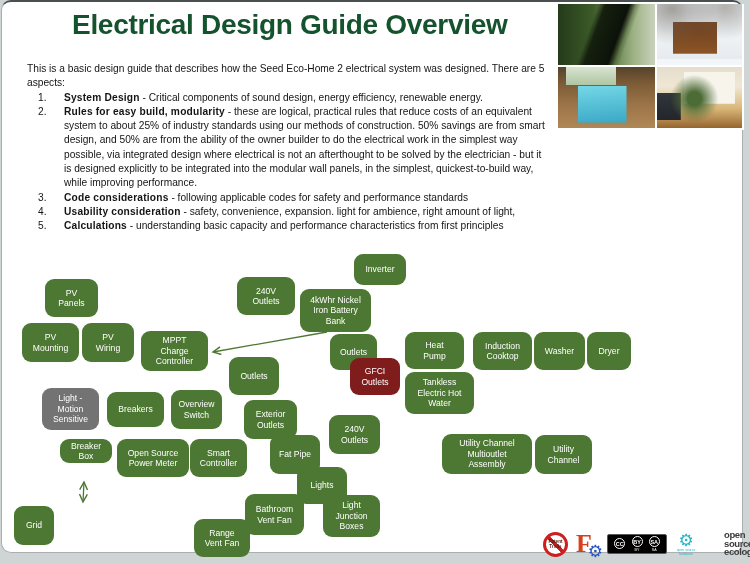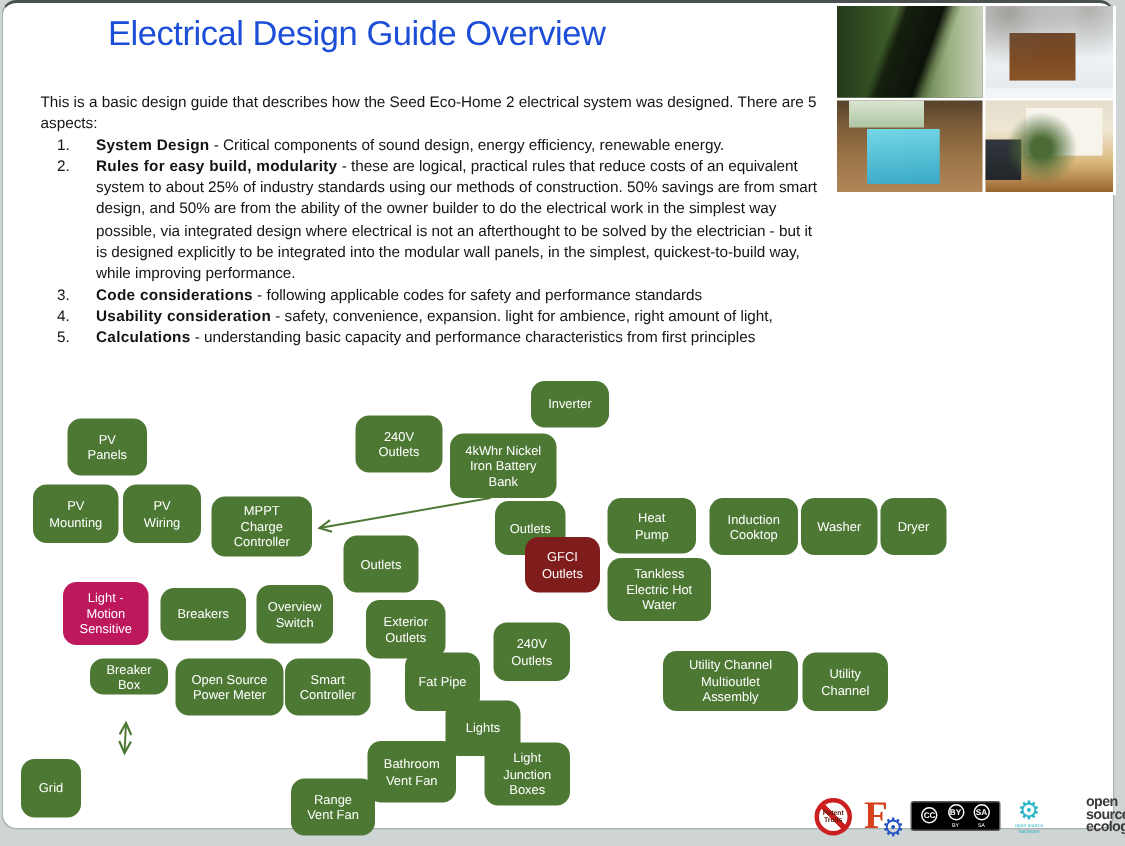--- a/index.html
+++ b/index.html
@@ -5,21 +5,21 @@
   * { margin:0; padding:0; box-sizing:border-box; }
   body { font-family:"Liberation Sans", sans-serif; background:#cfd4d4; }
   .canvas { position:relative; width:750px; height:564px; background:#cfd4d4; overflow:hidden; }
   .slide {
     position:absolute; left:1px; top:0; width:742px; height:553px;
     background:#ffffff; border:1px solid #aab0b0; border-top:2px solid #4a4f4f;
     border-radius:10px;
   }
   .title {
     position:absolute; left:70px; top:7px;
-    font-size:23px; font-weight:normal; color:#1d4ed8; letter-spacing:-0.3px;
+    font-size:28px; font-weight:bold; color:#14532d; letter-spacing:-0.3px;
   }
   .textblock {
     position:absolute; left:25px; top:60px; width:521px;
     font-size:10.2px; line-height:14.3px; color:#141414;
   }
   .intro { margin-bottom:0; }
   .li { display:flex; }
   .li .num { width:37px; padding-left:11px; flex:0 0 37px; }
   .li .txt { flex:1; }
   .li b { font-weight:bold; letter-spacing:0.2px; }
@@ -156,21 +156,21 @@
         <div class="node" style="left: 471px; top: 330px; width: 59px; height: 38px; background: rgb(77, 120, 51);">Induction
 Cooktop</div>
         <div class="node" style="left: 532px; top: 330px; width: 51px; height: 38px; background: rgb(77, 120, 51);">Washer</div>
         <div class="node" style="left: 585px; top: 330px; width: 44px; height: 38px; background: rgb(77, 120, 51);">Dryer</div>
         <div class="node" style="left: 403px; top: 370px; width: 69px; height: 42px; background: rgb(77, 120, 51);">Tankless
 Electric Hot
 Water</div>
         <div class="node" style="left: 227px; top: 355px; width: 50px; height: 38px; background: rgb(77, 120, 51);">Outlets</div>
         <div class="node" style="left: 328px; top: 356px; width: 50px; height: 37px; background: #7f1d1d; margin-left: 20px;">GFCI
 Outlets</div>
-        <div class="node" style="left: 40px; top: 386px; width: 57px; height: 42px; background: #be185d;">Light -
+        <div class="node" style="left: 40px; top: 386px; width: 57px; height: 42px; background: #737373;">Light -
 Motion
 Sensitive</div>
         <div class="node" style="left: 105px; top: 390px; width: 57px; height: 35px; background: rgb(77, 120, 51);">Breakers</div>
         <div class="node" style="left: 169px; top: 388px; width: 51px; height: 39px; background: rgb(77, 120, 51);">Overview
 Switch</div>
         <div class="node" style="left: 242px; top: 398px; width: 53px; height: 39px; background: rgb(77, 120, 51);">Exterior
 Outlets</div>
         <div class="node" style="left: 327px; top: 413px; width: 51px; height: 39px; background: rgb(77, 120, 51);">240V
 Outlets</div>
         <div class="node" style="left: 58px; top: 437px; width: 52px; height: 24px; background: rgb(77, 120, 51);">Breaker

